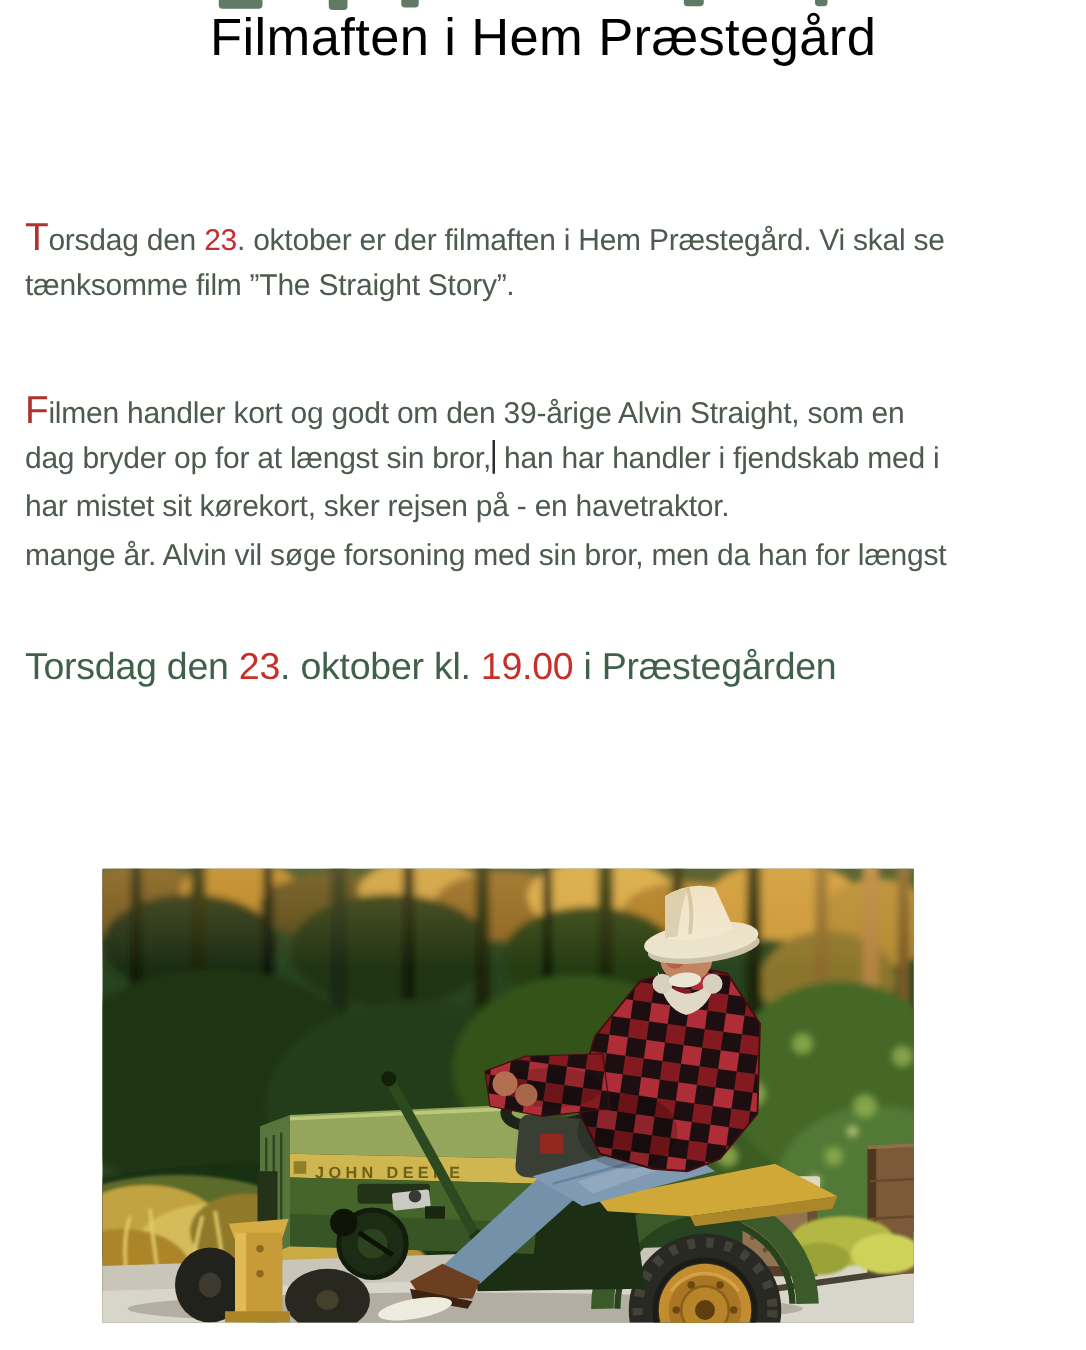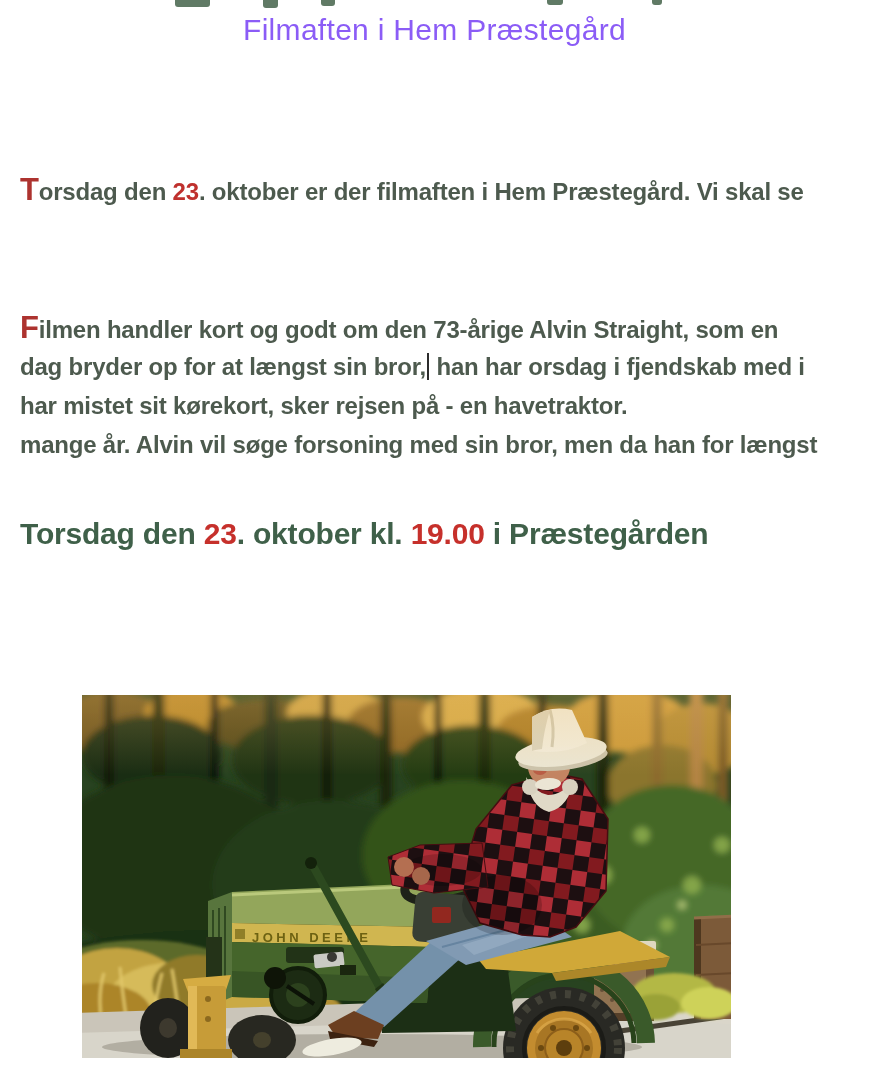--- a/index.html
+++ b/index.html
@@ -10,35 +10,35 @@
   
   .remnant{position:absolute;top:0;background:#44634a;border-radius:0 0 3px 3px;opacity:.85;}
   .r1{left:175px;width:35px;height:7px;}
   .r2{left:263px;width:15px;height:8px;}
   .r3{left:321px;width:14px;height:6px;}
   .r4{left:547px;width:16px;height:5px;}
   .r5{left:652px;width:10px;height:5px;}
 
   .doc-title{
     position:absolute;top:6px;left:0;right:0;margin:0;text-align:center;
-    font-size:30px;font-weight:500;color:#8b5cf6;letter-spacing:.3px;line-height:48px;
+    font-size:42px;font-weight:500;color:#000000;letter-spacing:.3px;line-height:48px;
   }
   .para{position:absolute;left:20px;width:834px;color:#4d5a4e;font-size:24px;letter-spacing:-0.2px;}
-  .para .line{display:block;height:39px;line-height:39px;white-space:pre;font-weight:bold;}
+  .para .line{display:block;height:39px;line-height:39px;white-space:pre;}
   .p1{top:170px;}
   .p2{top:308px;}
   .cap{font-size:31px;color:#ad332f;}
   .rednum{color:#bf312e;}
   .squiggle{
     text-decoration-line:underline;text-decoration-style:wavy;
     text-decoration-color:#c03a31;text-decoration-thickness:2px;text-underline-offset:5px;
   }
   .caret{display:inline-block;width:2px;height:27px;background:#2c2c2c;vertical-align:-5px;margin:0 1px 0 1px;}
   .dateline{
-    position:absolute;left:20px;top:512px;font-size:30px;font-weight:700;color:#3f6049;
+    position:absolute;left:20px;top:512px;font-size:30px;font-weight:400;color:#3f6049;
     letter-spacing:-0.2px;white-space:pre;line-height:44px;
   }
   .dateline .rednum{color:#c6302b;}
   .photo{position:absolute;left:82px;top:695px;width:649px;height:363px;}
   .photo svg{display:block;width:100%;height:100%;filter:blur(.6px) saturate(1.05) contrast(1.02);}
 </style>
 </head>
 <body>
 
 <div class="page">
@@ -46,25 +46,26 @@
   <span class="remnant r1"></span>
   <span class="remnant r2"></span>
   <span class="remnant r3"></span>
   <span class="remnant r4"></span>
   <span class="remnant r5"></span>
 
   <h1 class="doc-title">Filmaften i Hem Præstegård</h1>
 
   <div class="para p1">
     <span class="line"><span class="cap">T</span><span>orsdag den </span><span class="rednum">23</span><span>. oktober er der filmaften i Hem Præstegård. Vi skal se</span></span>
+    <span class="line"><span>tænksomme film ”The Straight Story”.</span></span>
   </div>
 
   <div class="para p2">
-    <span class="line"><span class="cap">F</span><span>ilmen handler kort og godt om den 73-årige Alvin Straight, som en</span></span>
-    <span class="line"><span>dag bryder op for at længst sin bror,</span><span class="caret"></span><span> han har orsdag i fjendskab med i</span></span>
+    <span class="line"><span class="cap">F</span><span>ilmen handler kort og godt om den 39-årige Alvin Straight, som en</span></span>
+    <span class="line"><span>dag bryder op for at længst sin bror,</span><span class="caret"></span><span> han har handler i fjendskab med i</span></span>
     <span class="line"><span>har mistet sit kørekort, sker rejsen på - en havetraktor.</span></span>
     <span class="line"><span>mange år. Alvin vil søge forsoning med sin bror, men da han for længst</span></span>
   </div>
 
   <div class="dateline"><span>Torsdag den </span><span class="rednum">23</span><span>. oktober kl. </span><span class="rednum">19.00</span><span> i Præstegården</span></div>
 
   <div class="photo">
     <svg viewBox="0 0 649 363" preserveAspectRatio="none" xmlns="http://www.w3.org/2000/svg">
       <defs>
         <filter id="soften" x="-8%" y="-8%" width="116%" height="116%">

